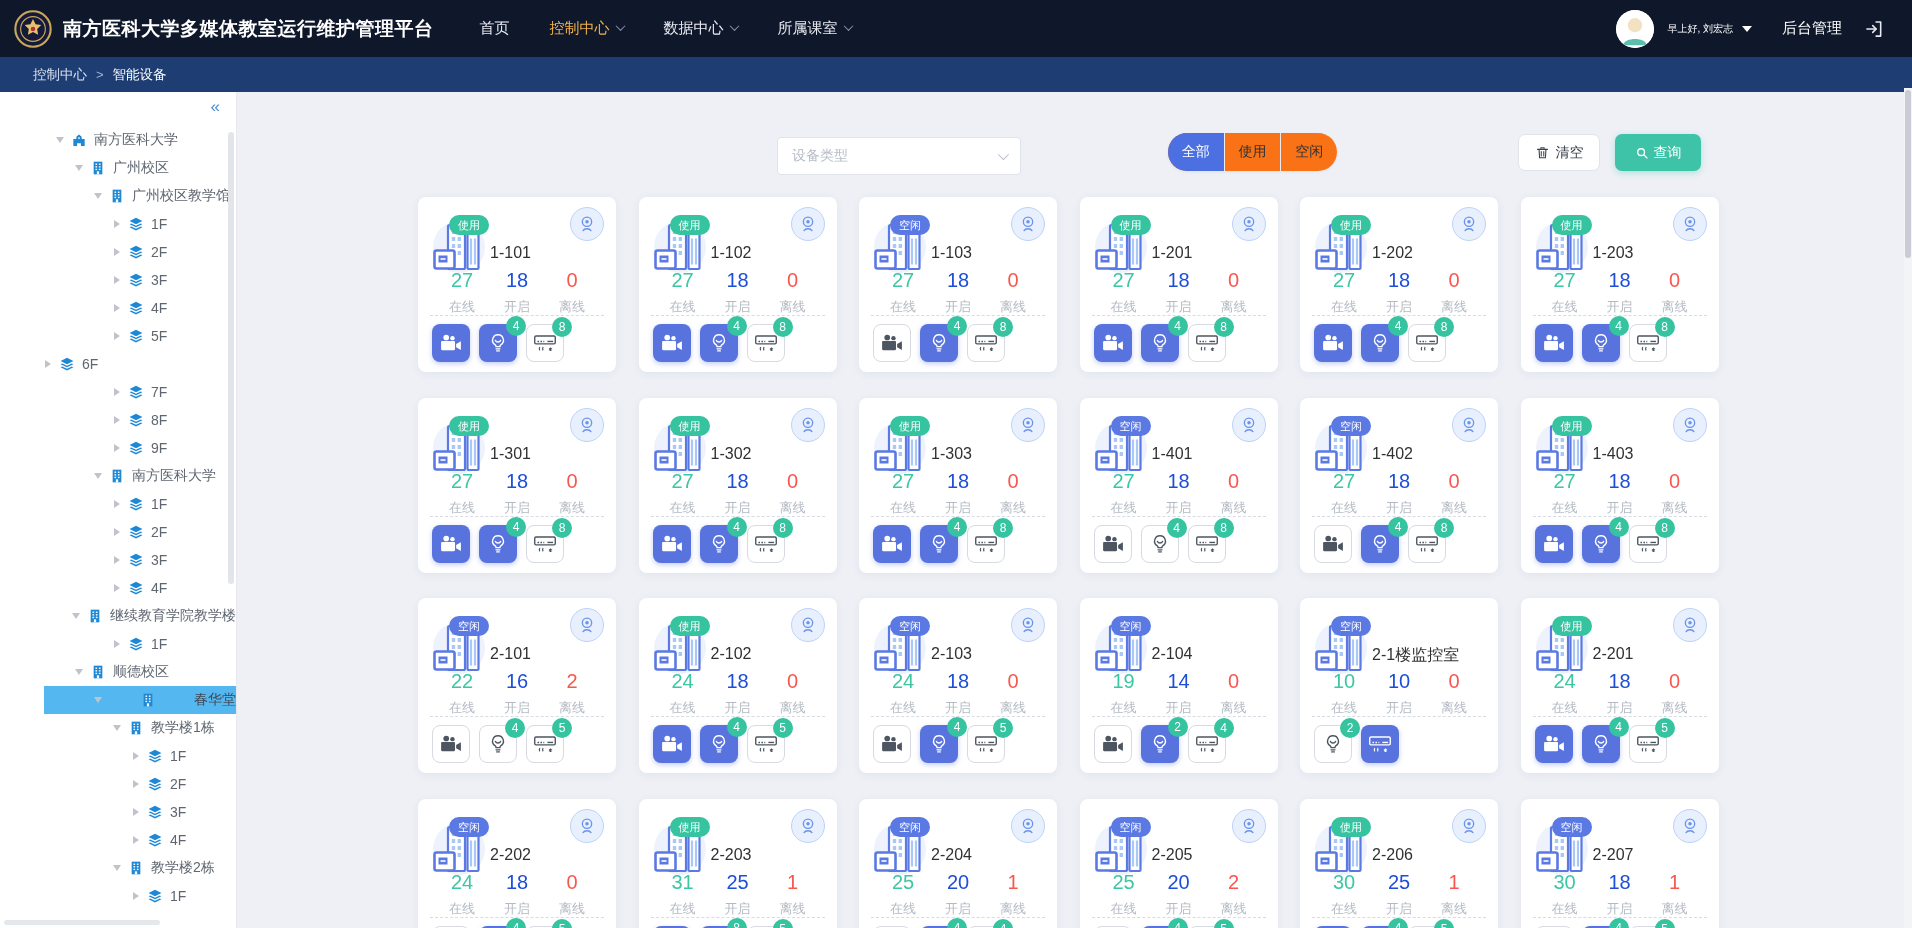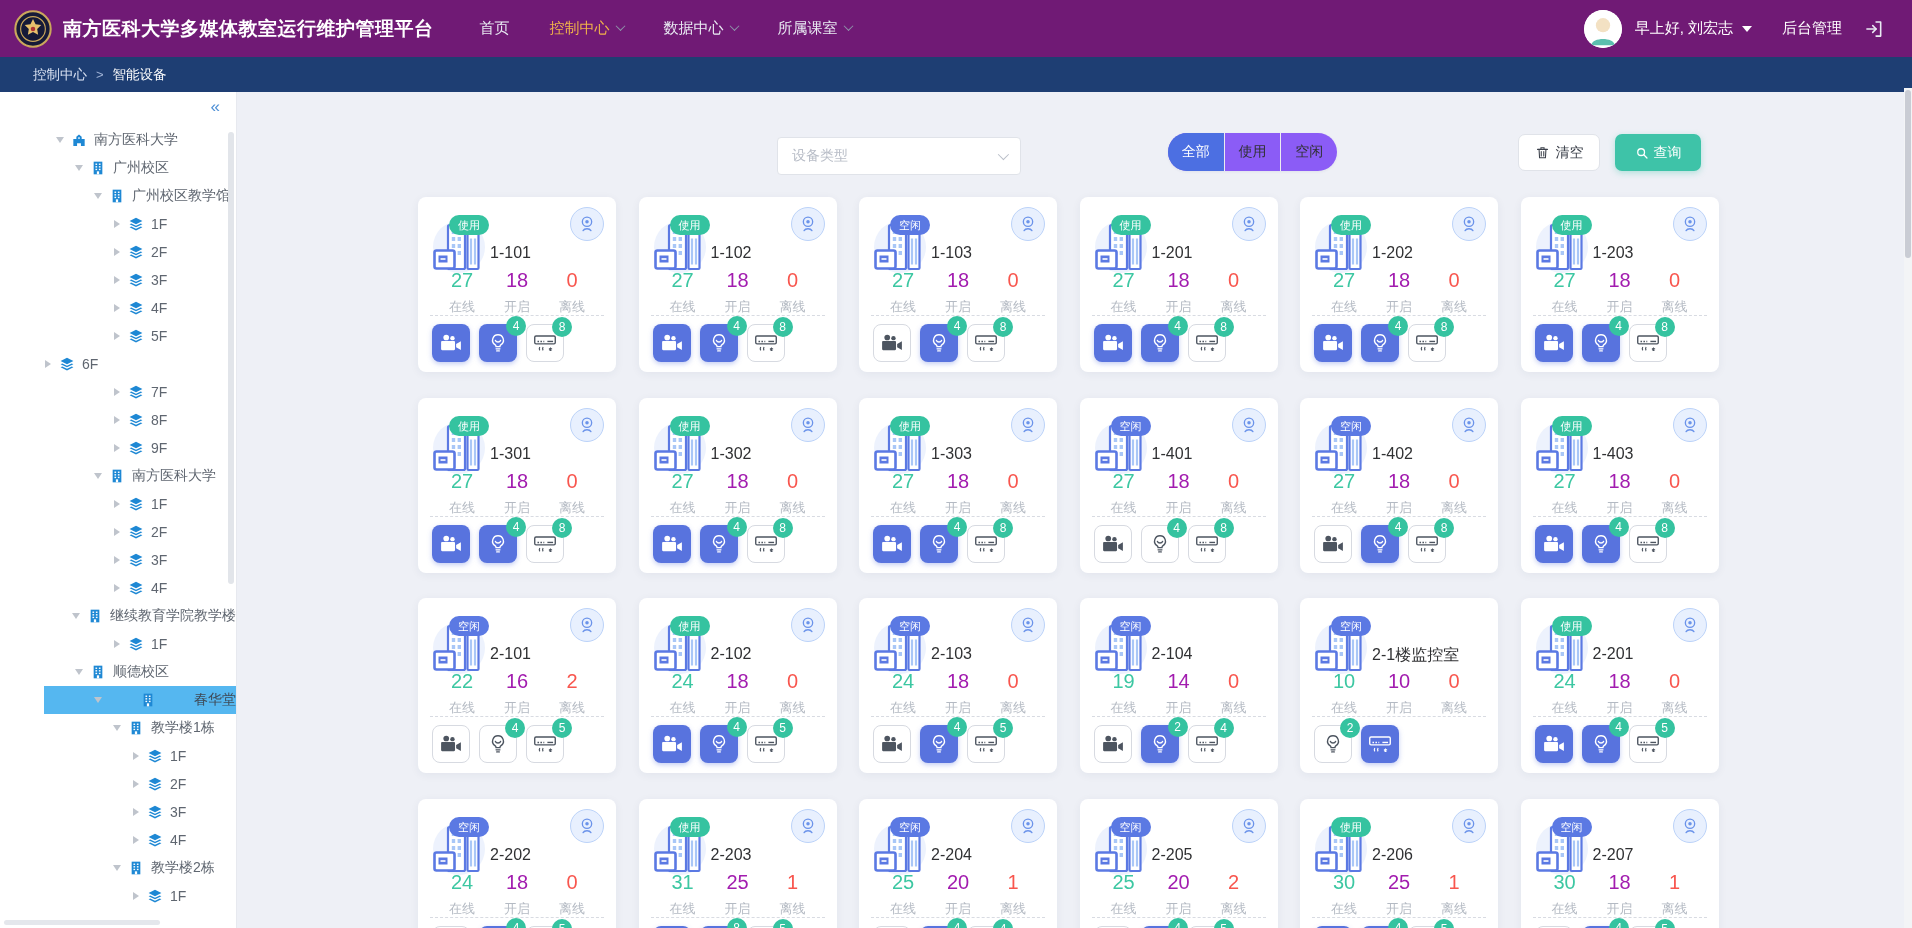--- a/index.html
+++ b/index.html
@@ -1,29 +1,29 @@
 <!DOCTYPE html>
 <html><head>
 <meta charset="utf-8">
 <style>
   * { margin:0; padding:0; box-sizing:border-box; }
   html,body { width:1912px; height:928px; overflow:hidden; font-family:"Liberation Sans","DejaVu Sans",sans-serif; }
   .page { position:relative; width:1912px; height:928px; background:#eef0f6; overflow:hidden; }
 
   
-  .navbar { position:absolute; left:0; top:0; width:1912px; height:57px; background:#701a75; display:flex; align-items:center; z-index:30; }
+  .navbar { position:absolute; left:0; top:0; width:1912px; height:57px; background:#0f172a; display:flex; align-items:center; z-index:30; }
   .logo { width:38px; height:38px; margin-left:14px; flex:none; }
   .app-title { color:#ffffff; font-size:19px; font-weight:bold; margin-left:11px; letter-spacing:.5px; white-space:nowrap; }
   .nav-items { display:flex; align-items:center; margin-left:26px; }
   .nav-item { display:flex; align-items:center; gap:7px; color:#e9ebf3; font-size:15px; padding:0 20px; height:57px; cursor:pointer; white-space:nowrap; }
   .nav-item.active { color:#f0b14a; }
   .nchev { width:7px; height:7px; border-right:1.6px solid #8d93a9; border-bottom:1.6px solid #8d93a9; transform:rotate(45deg) translate(-1px,-1px); margin-top:-3px; }
   .nav-right { margin-left:auto; display:flex; align-items:center; padding-right:28px; }
   .avatar { width:38px; height:38px; border-radius:50%; overflow:hidden; background:#fff; flex:none; cursor:pointer; }
-  .greeting { color:#ffffff; font-size:15px; margin-left:13px; display:flex; align-items:center; gap:9px; cursor:pointer; white-space:nowrap; }
+  .greeting { color:#ffffff; font-size:10px; margin-left:13px; display:flex; align-items:center; gap:9px; cursor:pointer; white-space:nowrap; }
   .utri { width:0; height:0; border-left:5px solid transparent; border-right:5px solid transparent; border-top:6px solid #ffffff; }
   .admin { color:#ffffff; font-size:15px; margin-left:30px; cursor:pointer; white-space:nowrap; }
   .logout { width:20px; height:20px; margin-left:22px; color:#e9ebf3; cursor:pointer; }
   .logout svg { width:20px; height:20px; }
 
   
   .breadcrumb { position:absolute; left:0; top:57px; width:1912px; height:35px; background:#1e3e73; display:flex; align-items:center; padding-left:33px; z-index:29; }
   .crumb0 { color:#d8e1f2; font-size:13.5px; cursor:pointer; }
   .crumb-sep { color:#9fb2d6; font-size:13px; margin:0 9px; }
   .crumb1 { color:#ffffff; font-size:13.5px; }
@@ -41,21 +41,21 @@
   .tlabel { font-size:14px; color:#5f6670; white-space:nowrap; }
   .tree-row.selected .tlabel { color:#3f4a57; }
   .sb-vtrack { position:absolute; right:2px; top:40px; width:6px; height:452px; background:#e2e5ea; border-radius:3px; cursor:pointer; }
   .sb-htrack { position:absolute; left:4px; bottom:3px; width:156px; height:5px; background:#e4e7ec; border-radius:3px; cursor:pointer; }
 
   
   .main { position:absolute; left:237px; top:92px; width:1675px; height:836px; background:#eef0f6; overflow:hidden; }
   .select { position:absolute; top:45px; width:244px; height:38px; background:#fff; border:1px solid #e0e3e9; border-radius:4px; display:flex; align-items:center; padding:0 14px; cursor:pointer; }
   .select .ph { color:#b8bdc7; font-size:14px; }
   .schev { margin-left:auto; width:8px; height:8px; border-right:1.5px solid #b9bec8; border-bottom:1.5px solid #b9bec8; transform:rotate(45deg) translateY(-2px); }
-  .toggle { position:absolute; left:931px; top:41px; width:169px; height:38px; background:#8b5cf6; border-radius:19px; display:flex; overflow:hidden; box-shadow:0 1px 3px rgba(40,60,110,.07); }
+  .toggle { position:absolute; left:931px; top:41px; width:169px; height:38px; background:#f97316; border-radius:19px; display:flex; overflow:hidden; box-shadow:0 1px 3px rgba(40,60,110,.07); }
   .tseg { flex:1; display:flex; align-items:center; justify-content:center; font-size:14px; color:#303133; cursor:pointer; border-left:1px solid #ececf0; }
   .tseg:first-child { border-left:none; }
   .tseg.active { background:#4c6fe2; color:#fff; border-left:none; }
   .btn-clear { position:absolute; left:1281px; top:42px; width:82px; height:37px; background:#fff; border:1px solid #e0e3e9; border-radius:7px; display:flex; align-items:center; justify-content:center; gap:6px; font-size:14px; color:#3c414b; cursor:pointer; }
   .btn-clear svg { width:15px; height:15px; }
   .btn-search { position:absolute; left:1378px; top:42px; width:86px; height:37px; background:#3ec3a8; border:none; border-radius:7px; display:flex; align-items:center; justify-content:center; gap:5px; font-size:14px; color:#fff; cursor:pointer; box-shadow:0 2px 6px rgba(62,195,168,.35); }
   .btn-search svg { width:14px; height:14px; }
 
   
   .cards { position:absolute; left:181px; top:105px; width:1420px; display:grid; grid-template-columns:repeat(6,198px); column-gap:22.5px; row-gap:25.5px; grid-auto-rows:175px; }
@@ -65,21 +65,21 @@
   .illus { position:absolute; left:10px; top:20px; width:64px; height:64px; }
   .status-badge { position:absolute; left:31px; top:18px; height:20px; line-height:20px; padding:0 9px; border-radius:10px; font-size:11px; color:#fff; white-space:nowrap; }
   .status-badge.use { background:#35c3a0; }
   .status-badge.idle { background:#5b79e3; }
   .room-name { position:absolute; left:72px; top:47px; font-size:16px; color:#303133; white-space:nowrap; }
   .stats { position:absolute; left:0; right:0; top:72px; display:flex; justify-content:space-between; padding:0 18px; }
   .stat { width:52px; text-align:center; }
   .stat .num { font-size:20px; }
   .stat .lbl { font-size:13px; color:#b4bac3; margin-top:6px; }
   .num.online { color:#3cc7a2; }
-  .num.open { color:#a21caf; }
+  .num.open { color:#1d4ed8; }
   .num.offline { color:#f8564e; }
   .card-divider { position:absolute; left:12px; right:12px; top:118px; border-top:1px dashed #d8dbe2; }
   .devs { position:absolute; left:14px; top:127px; display:flex; gap:9px; }
   .dev { position:relative; width:38px; height:38px; border-radius:8px; display:flex; align-items:center; justify-content:center; cursor:pointer; }
   .dev.active { background:#5873de; color:#fff; box-shadow:0 2px 5px rgba(88,115,222,.35); }
   .dev.inactive { background:#fff; border:1px solid #d7dae1; color:#4d5560; }
   .dev svg { width:24px; height:22px; }
   .dev-badge { position:absolute; top:-8px; right:-9px; width:20px; height:20px; border-radius:50%; background:#35c3a0; color:#fff; font-size:12px; display:flex; align-items:center; justify-content:center; }
 
   

